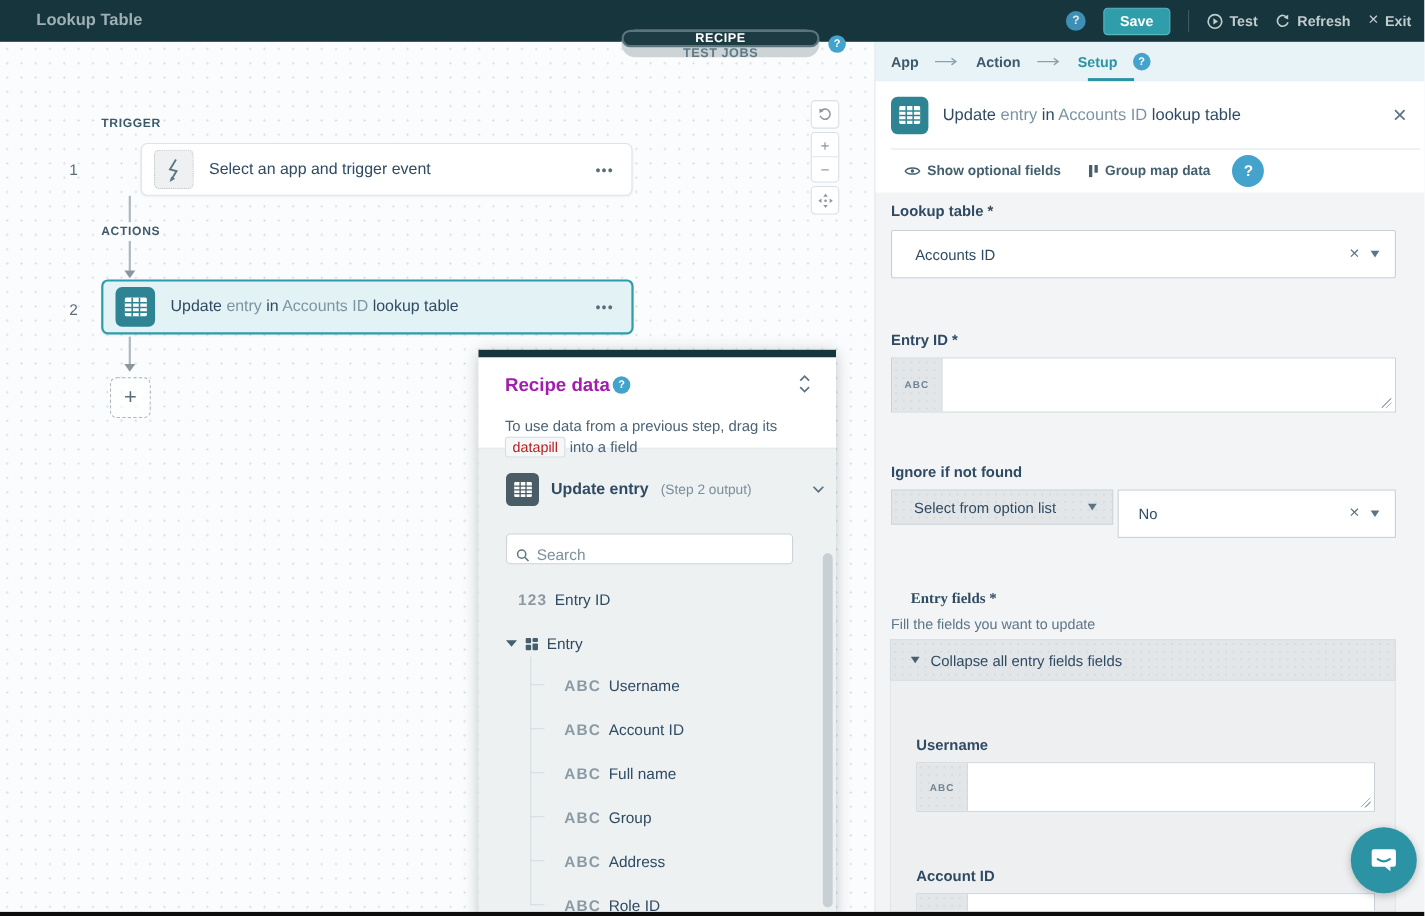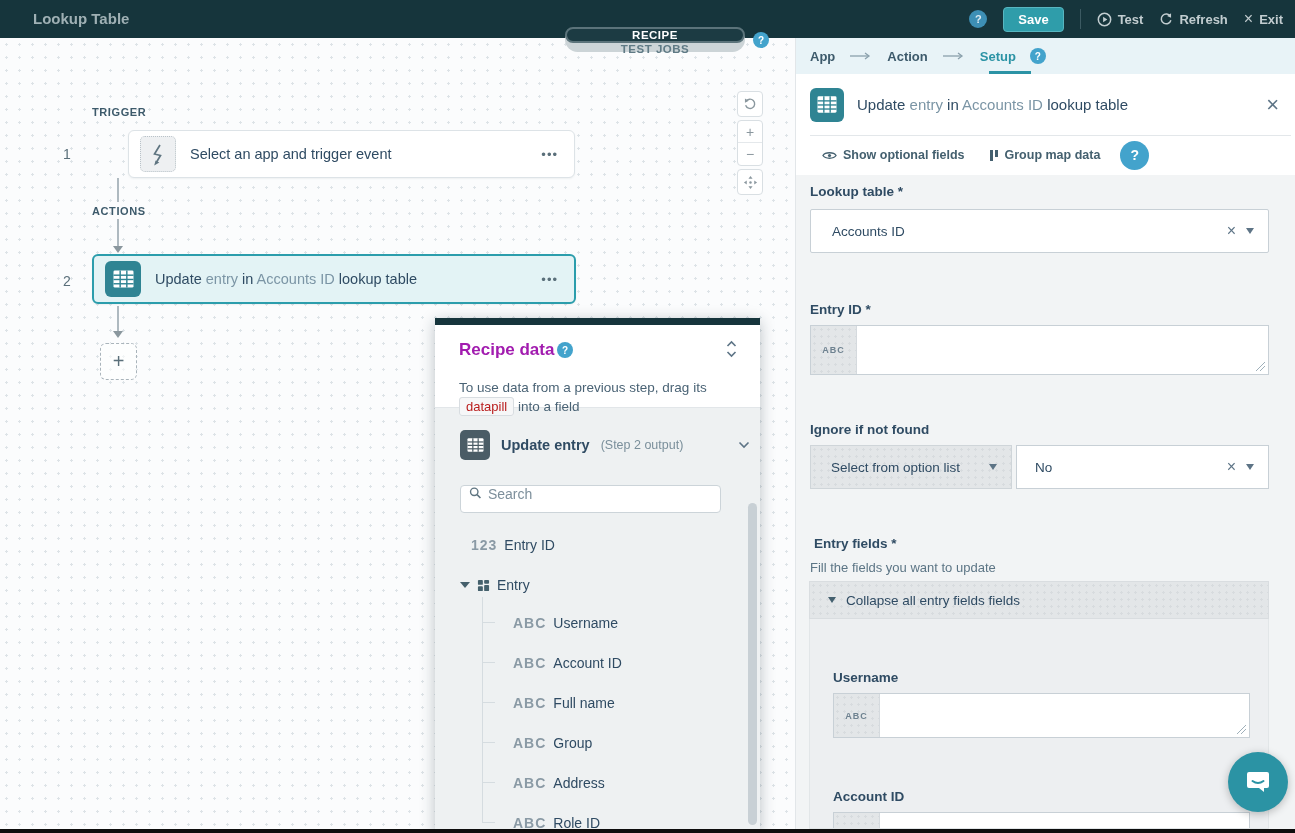--- a/index.html
+++ b/index.html
@@ -44,21 +44,21 @@
   .zoom-btn { width:26px; background:#fff; border:1px solid #d9dfe3; border-radius:4px; color:#8a979e; display:flex; align-items:center; justify-content:center; cursor:pointer; }
 
   
   .popup { left:435px; top:318px; width:325px; height:515px; background:#eef1f2; border-top:7px solid #16353c; box-shadow:0 3px 14px rgba(20,40,50,.28); z-index:20; }
   .popup-head { position:absolute; left:0; top:0; width:100%; height:83px; background:#fff; border-bottom:1px solid #e2e6e9; }
   .popup-title { font-size:17px; font-weight:bold; color:#a21caf; }
   .mini-help { width:16px; height:16px; border-radius:50%; background:#43a3cc; color:#fff; font-size:10px; font-weight:bold; display:inline-flex; align-items:center; justify-content:center; cursor:pointer; }
   .popup-desc { font-size:13.5px; color:#4a6375; line-height:19px;margin-top:16px; }
   .pill-chip { border:1px solid #d8dde1; background:#f6f7f8; border-radius:3px; padding:1px 6px; font-size:13px; color:#b91c1c; }
   .src-icon { width:30px; height:30px; background:#4a5c66; border-radius:5px; display:flex; align-items:center; justify-content:center; }
-  .search-box { position:absolute; left:25px; top:160px; width:261px; height:28px; background:#fff; border:1px solid #ccd4d9; border-radius:4px; display:flex; align-items:flex-start; padding:0 8px; gap:6px; }
+  .search-box { position:absolute; left:25px; top:160px; width:261px; height:28px; background:#fff; border:1px solid #ccd4d9; border-radius:4px; display:flex; align-items:flex-end; padding:0 8px; gap:6px; }
   .search-box input { border:none; outline:none; font-size:14px; color:#2f4b63; width:100%; background:transparent; font-family:inherit; }
   .search-box input::placeholder { color:#7d8f9b; }
   .pill-row { position:absolute; display:flex; align-items:center; gap:7px; font-size:14px; color:#2f4b63; cursor:grab; }
   .type-badge { font-size:14px; font-weight:bold; letter-spacing:1px; color:#8a9aa5; }
   .tree-caret { width:0; height:0; border-left:5px solid transparent; border-right:5px solid transparent; border-top:6px solid #45606c; }
   .treeline { background:#d5dce0; position:absolute; }
   .scroll-thumb { position:absolute; left:313px; width:9px; border-radius:5px; background:#c8d0d5; cursor:pointer; }
 
   
   .panel { left:795px; top:38px; width:500px; height:795px; background:#f2f4f5; border-left:1px solid #e2e6e9; }
@@ -360,31 +360,31 @@
   <div class="abs f-label" style="left:14px;top:264px;">
     <span>Entry ID</span> <span>*</span>
   </div>
   <div class="abs input-row" style="left:14px;top:287px;width:459px;height:50px;">
     <div class="abc-prefix dotted-gray">ABC</div>
     <textarea style=""></textarea>
     <span class="rs-handle"></span>
   </div>
 
   <div class="abs f-label" style="left:14px;top:384px;">Ignore if not found</div>
-  <div class="abs mode-dd dotted-gray" style="left:14px;top:407px;width:202px;height:44px;">
+  <div class="abs mode-dd dotted-gray" style="left:14px;top:407px;width:202px;height:32px;">
     <span>Select from option list</span>
     <span class="caret-down" style="margin-left:auto;"></span>
   </div>
   <div class="abs select-box" style="left:220px;top:407px;width:253px;height:44px;">
     <span style="padding-left:18px;">No</span>
     <span class="sel-clear">×</span>
     <span class="caret-down"></span>
   </div>
 
-  <div class="abs f-label" style="left:18px;top:498px;">
+  <div class="abs f-label" style="left:32px;top:498px;font-family:Liberation Serif, serif;">
     <span>Entry fields</span> <span>*</span>
   </div>
   <div class="abs f-help" style="left:14px;top:522px;">Fill the fields you want to update</div>
   <div class="abs collapse-bar dotted-gray" style="left:13px;top:543px;width:460px;height:38px;border:1px solid #d9dde0;">
     <span class="caret-down" style="margin:0;border-top-color:#44606f;"></span>
     <span>Collapse all entry fields fields</span>
   </div>
   <div class="abs fields-section" style="left:13px;top:581px;width:460px;height:210px;">
     <div class="abs f-label" style="left:23px;top:51px;">Username</div>
     <div class="abs input-row" style="left:23px;top:74px;width:417px;height:45px;">

